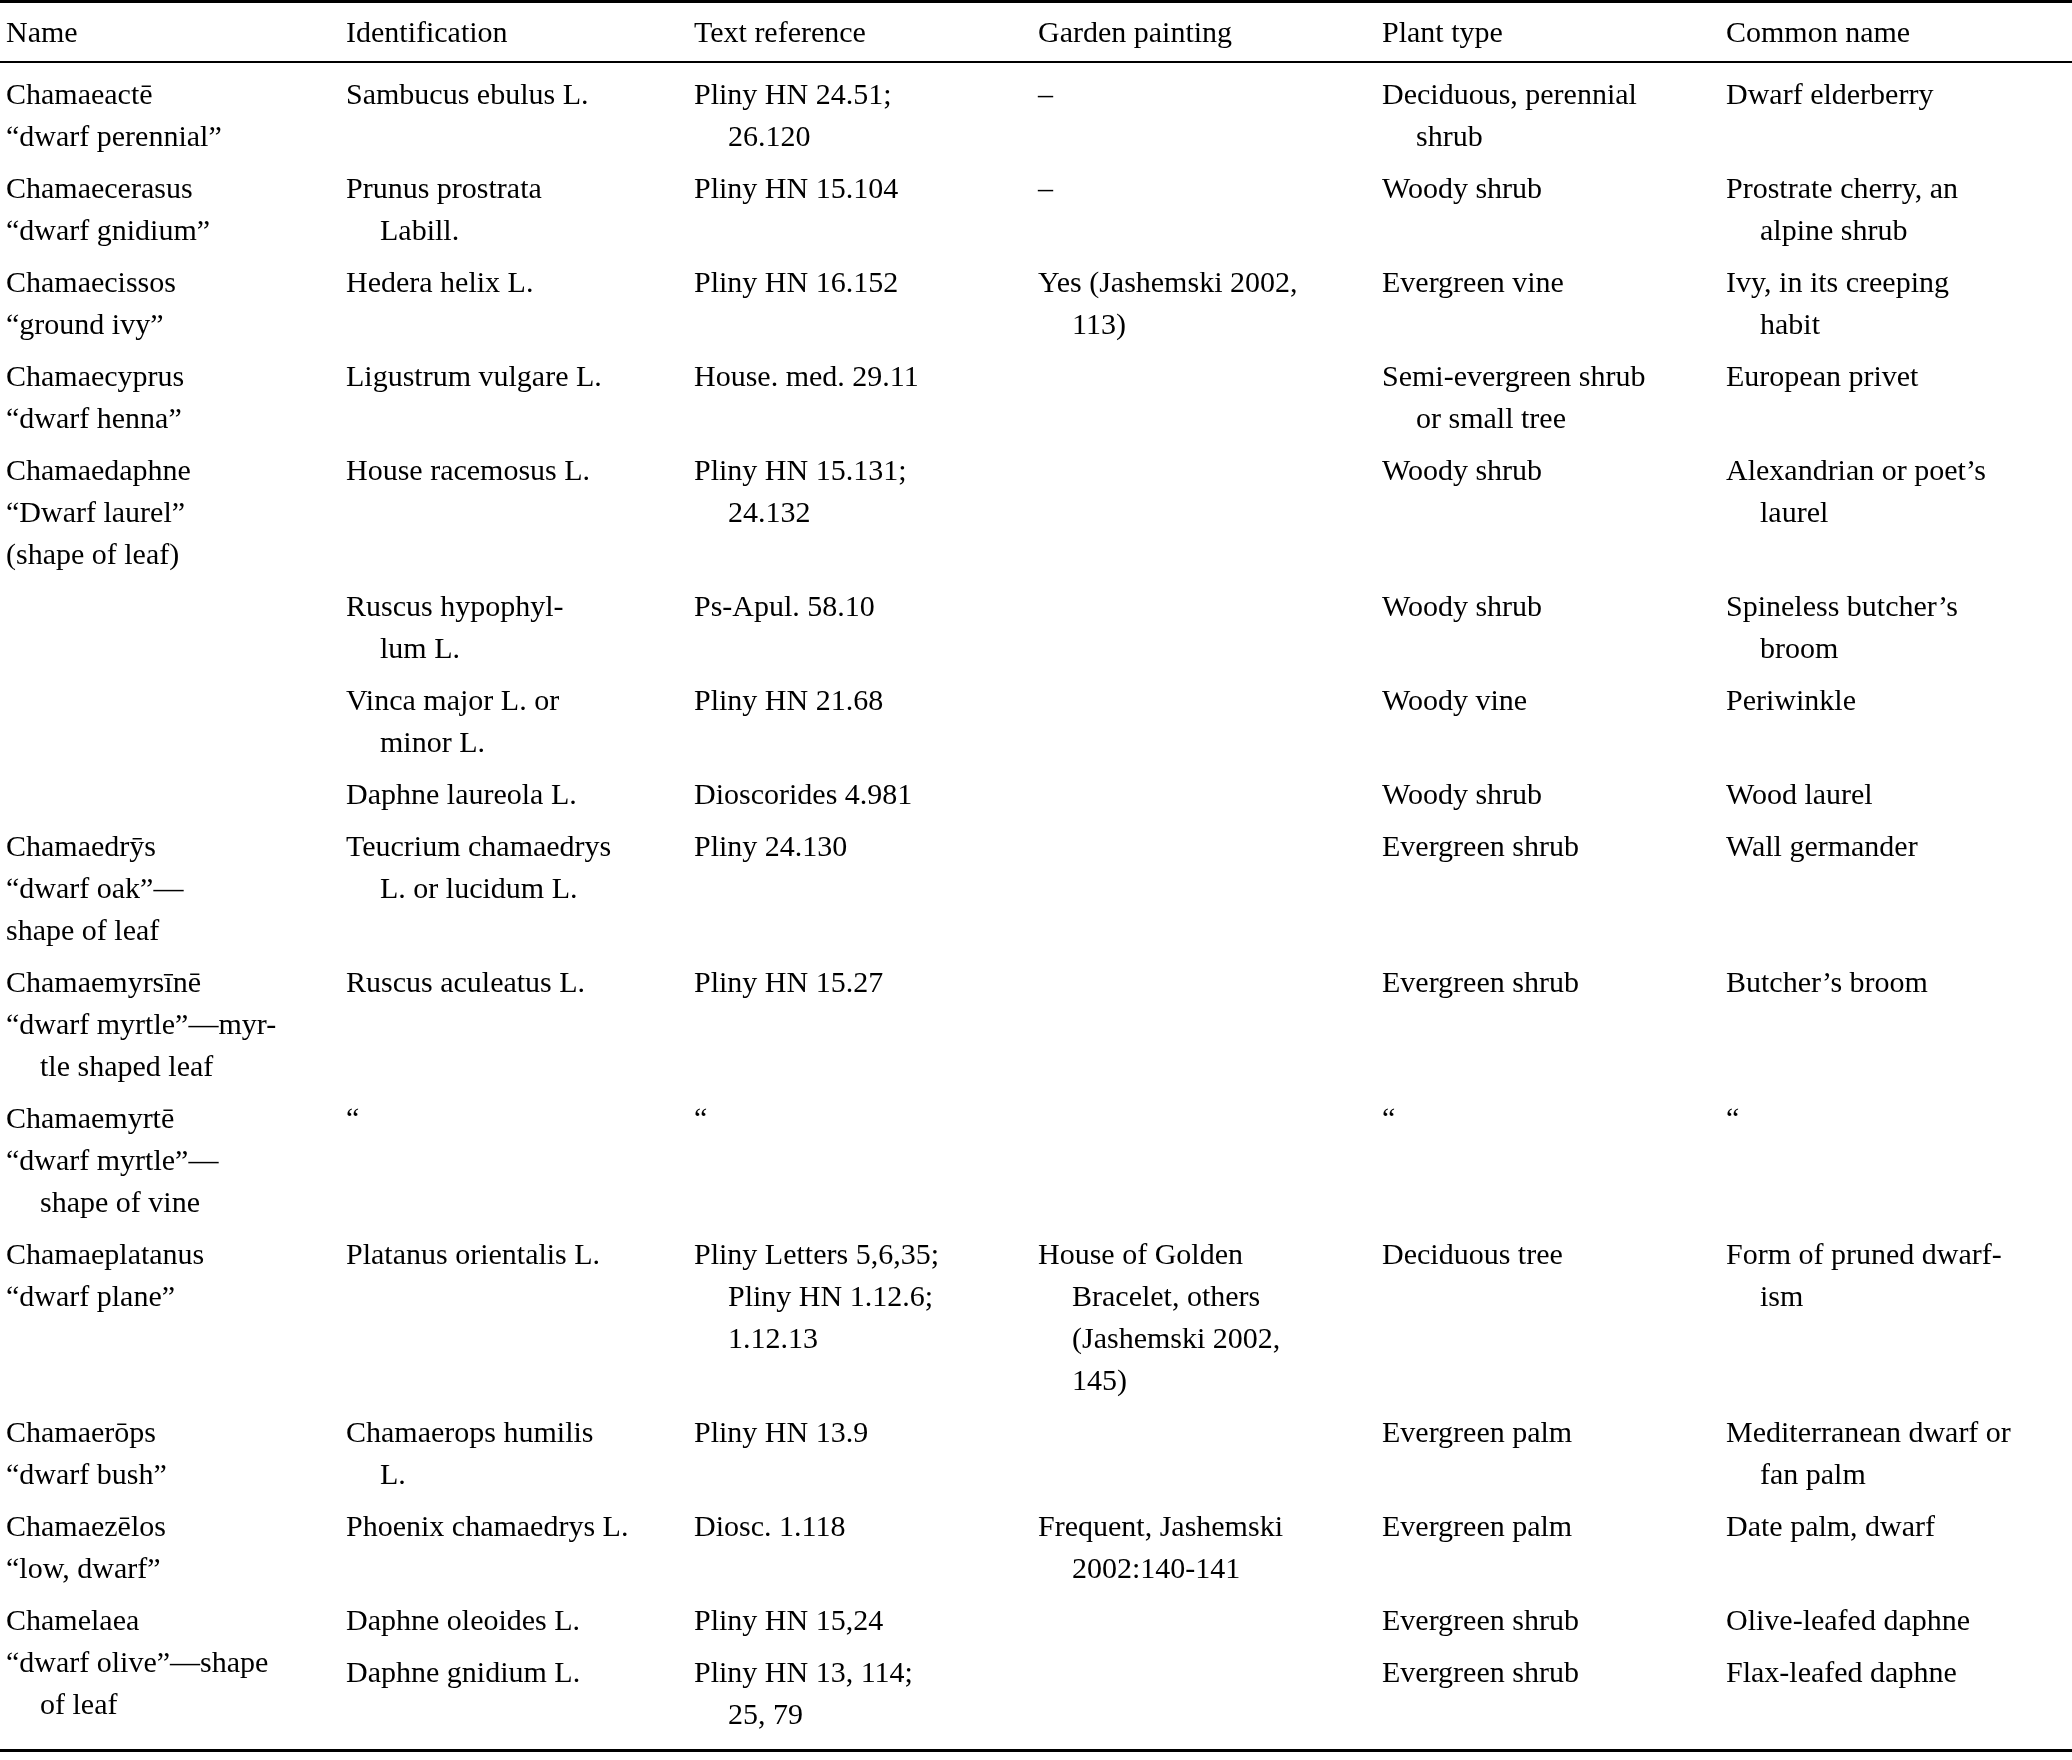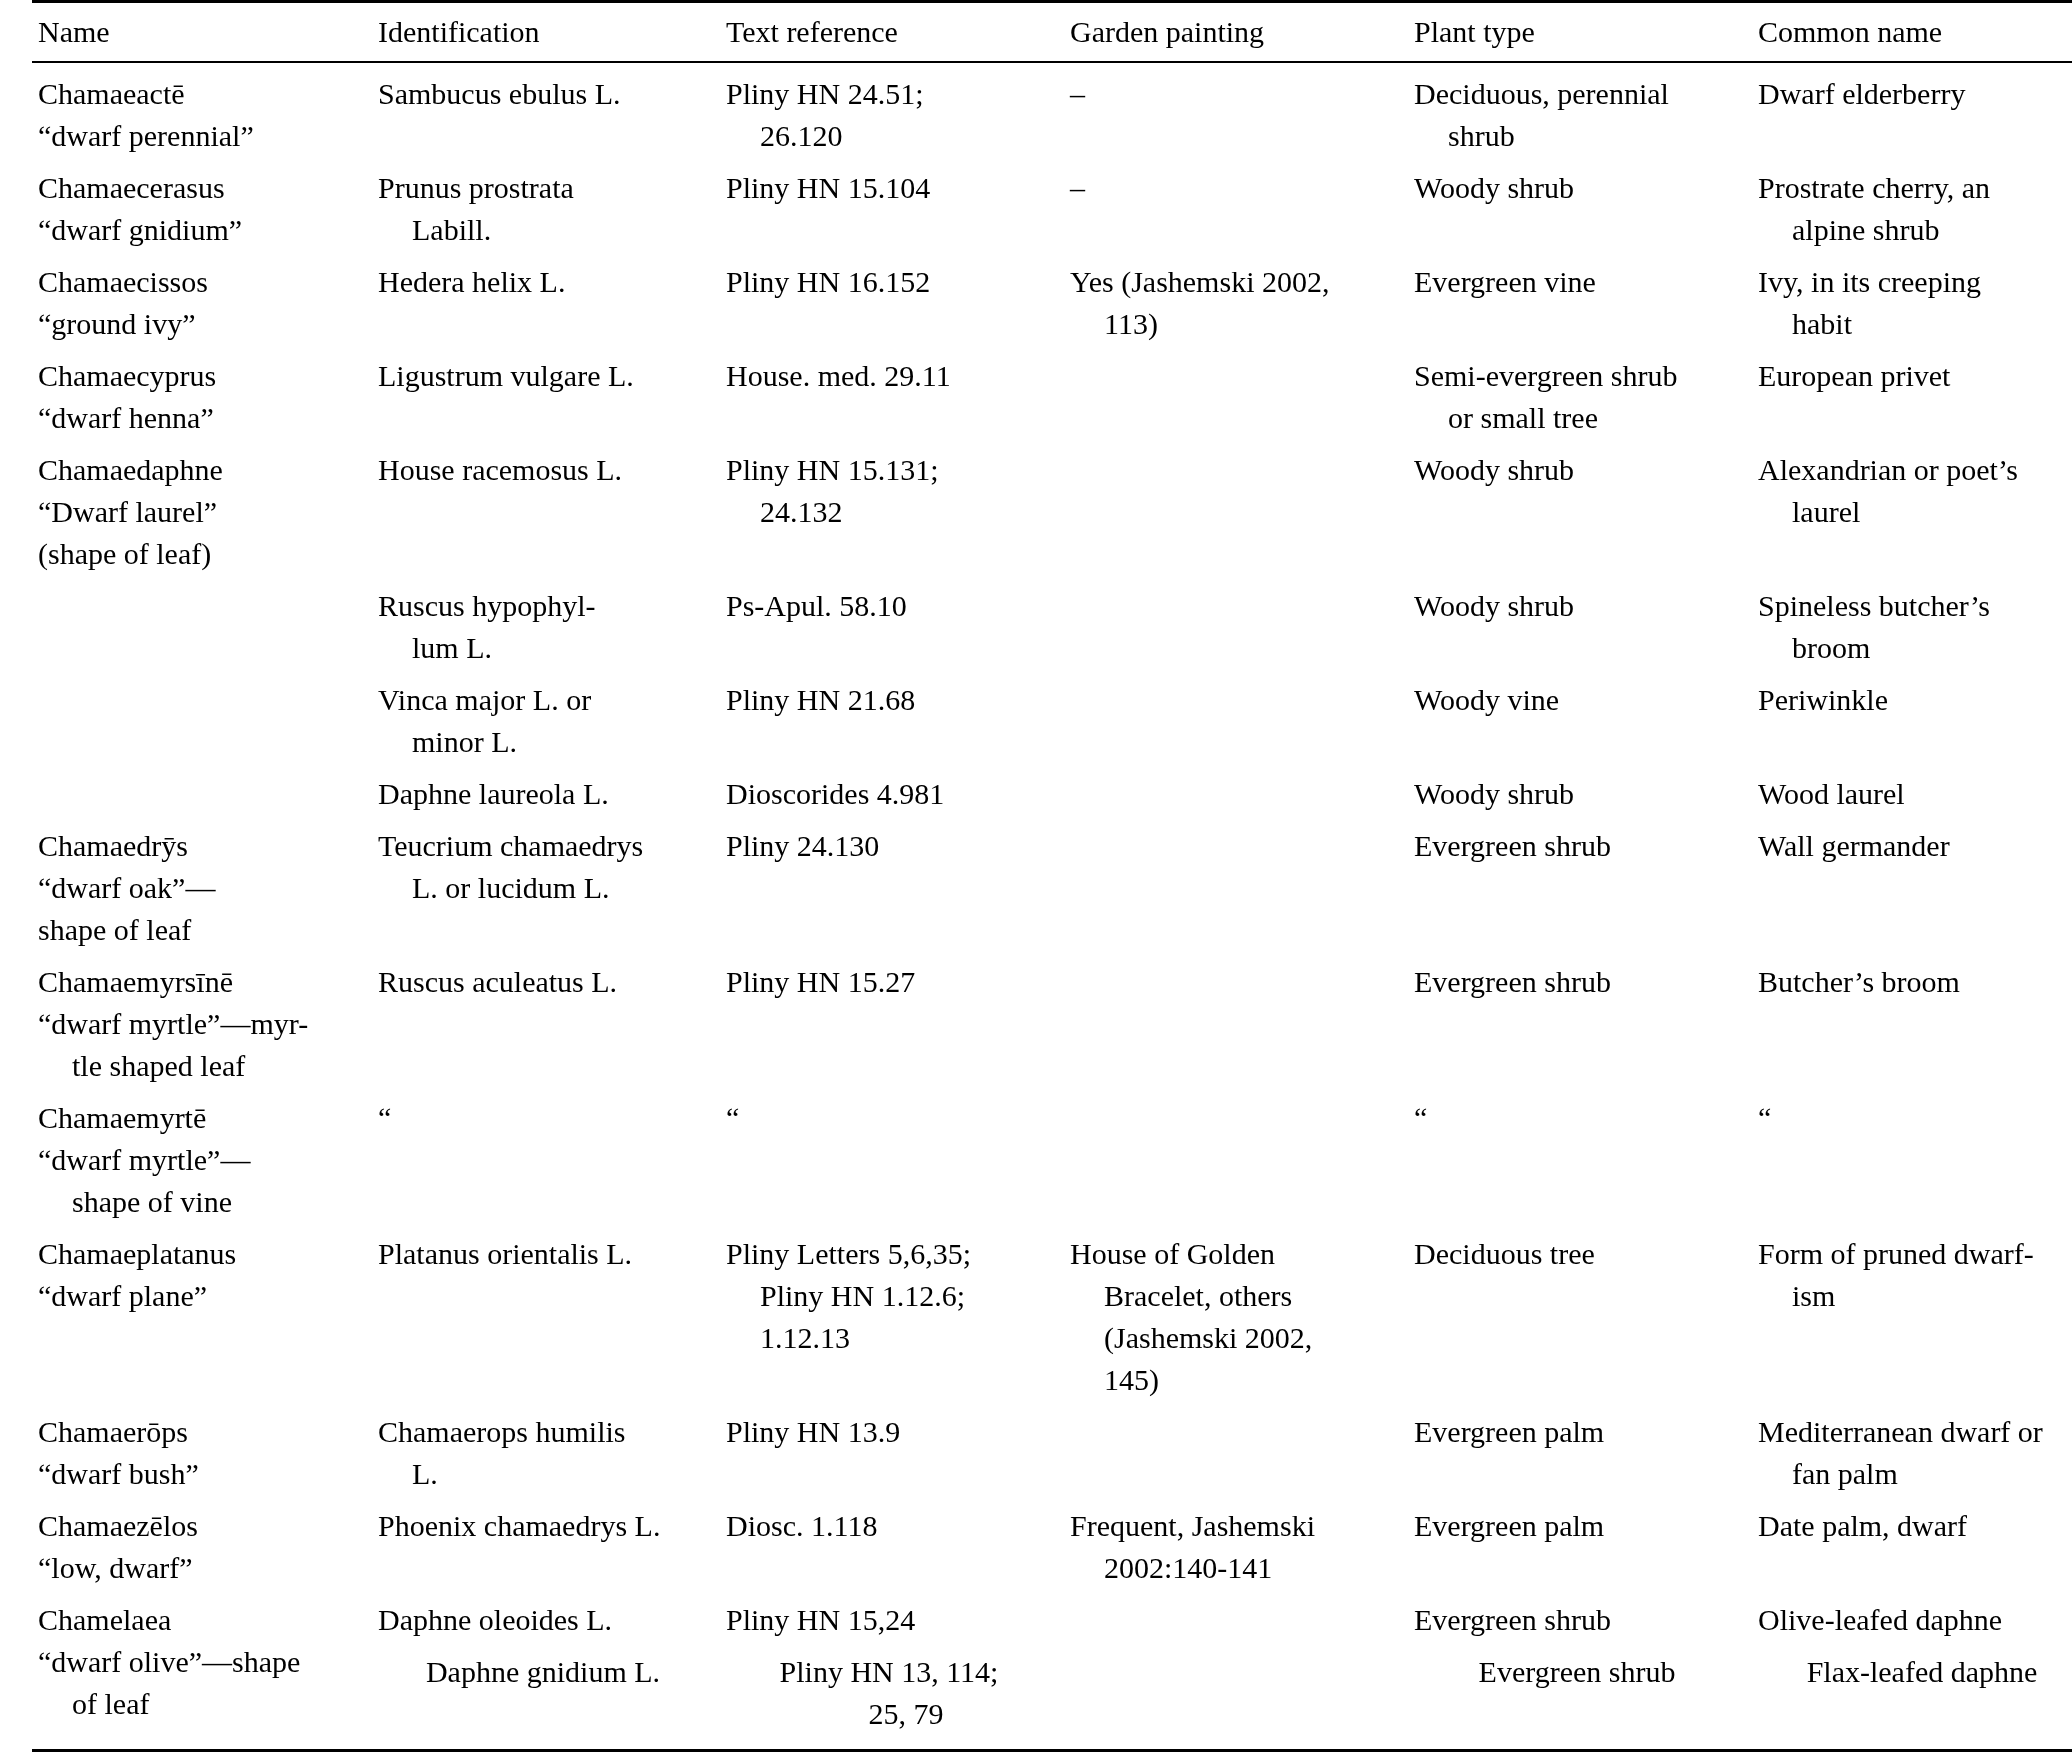--- a/index.html
+++ b/index.html
@@ -2,21 +2,21 @@
 <html><head>
 <meta charset="utf-8">
 <style>
   * { box-sizing: border-box; }
   html, body { margin: 0; padding: 0; background: #ffffff; }
   body {
     width: 2072px;
     color: #000;
     font-family: "Liberation Serif", "DejaVu Serif", serif;
   }
-  .page { width: 1976px; margin-left: 32px; }
+  .page { width: 1976px; }
   table {
     width: 2072px;
     border-collapse: collapse;
     table-layout: fixed;
     border-top: 3px solid #000;
     border-bottom: 3px solid #000;
   }
   thead th {
     font-weight: normal;
     text-align: left;
@@ -25,21 +25,21 @@
     padding: 8px 18px 8px 0;
     border-bottom: 2px solid #000;
     vertical-align: top;
   }
   td {
     vertical-align: top;
     font-size: 30px;
     padding: 10px 18px 0 0;
   }
   th:first-child, td[data-name="cell-name"] { padding-left: 6px; }
-  tbody tr:last-child td { padding-bottom: 14px; text-align: center; }
+  tbody tr:last-child td { padding-bottom: 14px; }
   .para {
     line-height: 42px;
     padding-left: 34px;
     text-indent: -34px;
     white-space: pre-line;
   }
   .i { }
 </style>
 </head>
 <body>

